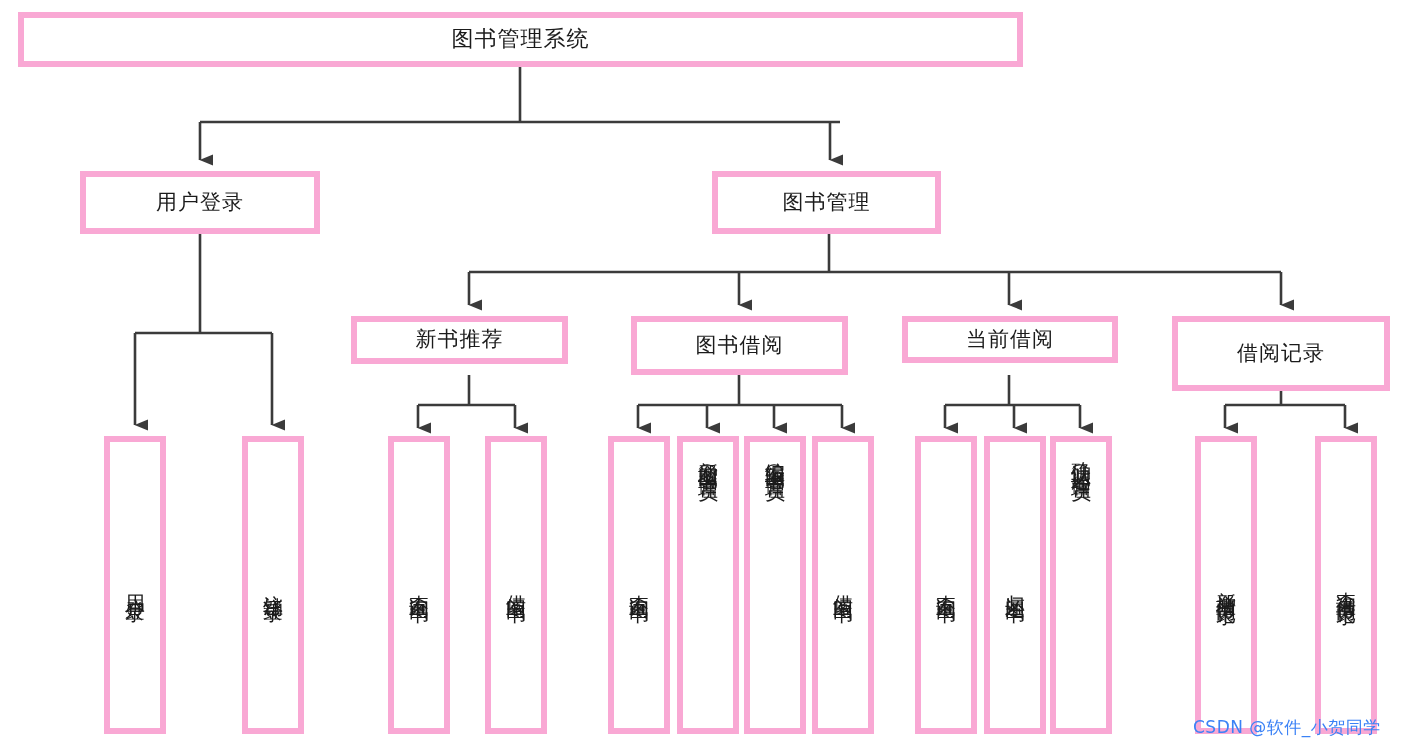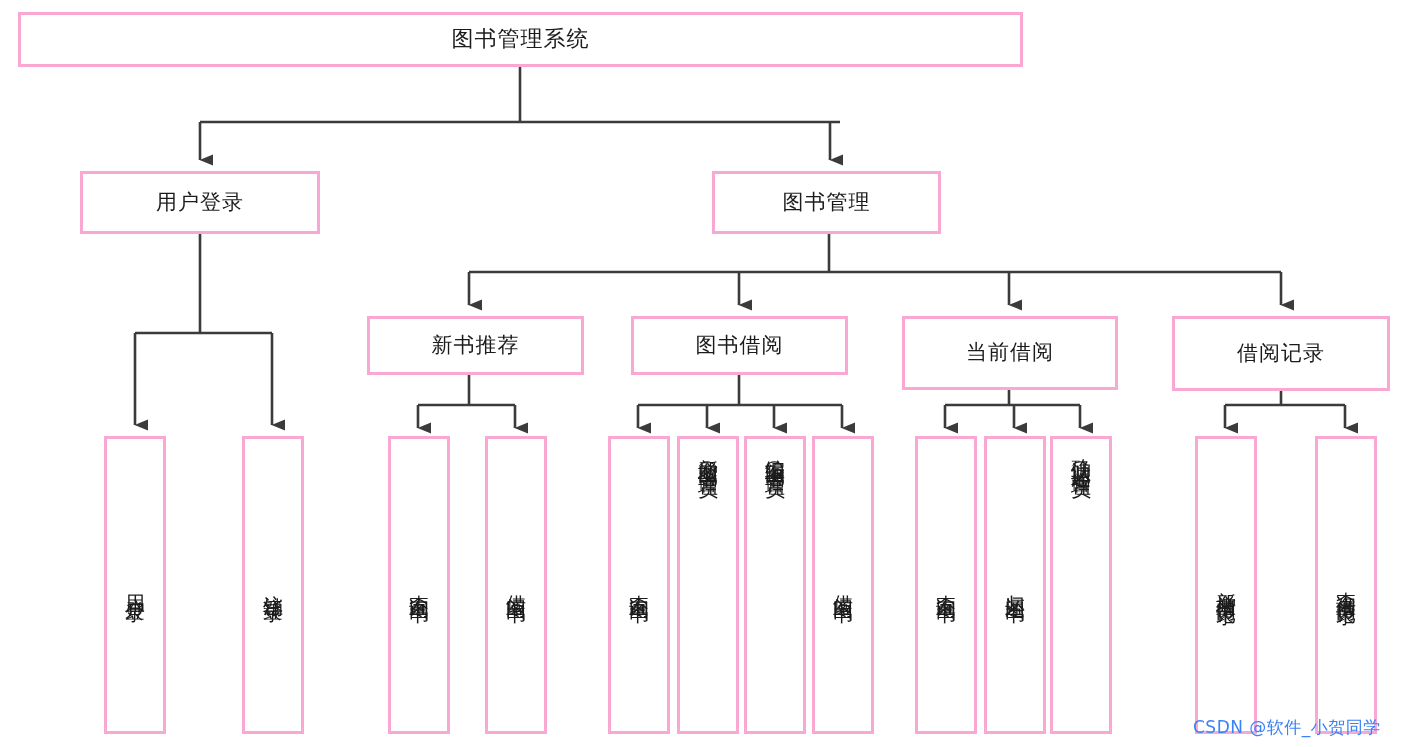--- a/index.html
+++ b/index.html
@@ -23,21 +23,21 @@
     left: 0;
     top: 0;
     width: 1405px;
     height: 747px;
     pointer-events: none;
   }
   .node {
     position: absolute;
     box-sizing: border-box;
     background: #ffffff;
-    border: 3px solid #f9a8d4;
+    border: 6px solid #f9a8d4;
     display: flex;
     align-items: center;
     justify-content: center;
     color: #1b1b1b;
     z-index: 2;
   }
   .node.h {
     font-size: 21px;
     letter-spacing: 1px;
     line-height: 1.2;
@@ -135,27 +135,27 @@
     <span>图书管理系统</span>
   </div>
 
   <div class="node h" style="left:80px; top:171px; width:240px; height:63px;">
     <span>用户登录</span>
   </div>
   <div class="node h" style="left:712px; top:171px; width:229px; height:63px;">
     <span>图书管理</span>
   </div>
 
-  <div class="node h" style="left:367px; top:316px; width:217px; height:59px;">
+  <div class="node h" style="left:351px; top:316px; width:217px; height:48px;">
     <span>新书推荐</span>
   </div>
   <div class="node h" style="left:631px; top:316px; width:217px; height:59px;">
     <span>图书借阅</span>
   </div>
-  <div class="node h" style="left:902px; top:316px; width:216px; height:74px;">
+  <div class="node h" style="left:902px; top:316px; width:216px; height:47px;">
     <span>当前借阅</span>
   </div>
   <div class="node h" style="left:1172px; top:316px; width:218px; height:75px;">
     <span>借阅记录</span>
   </div>
 
   <div class="node v center" style="left:104px; top:436px; width:62px; height:298px;">
     <span class="vtext">用户登录</span>
   </div>
   <div class="node v center" style="left:242px; top:436px; width:62px; height:298px;">

